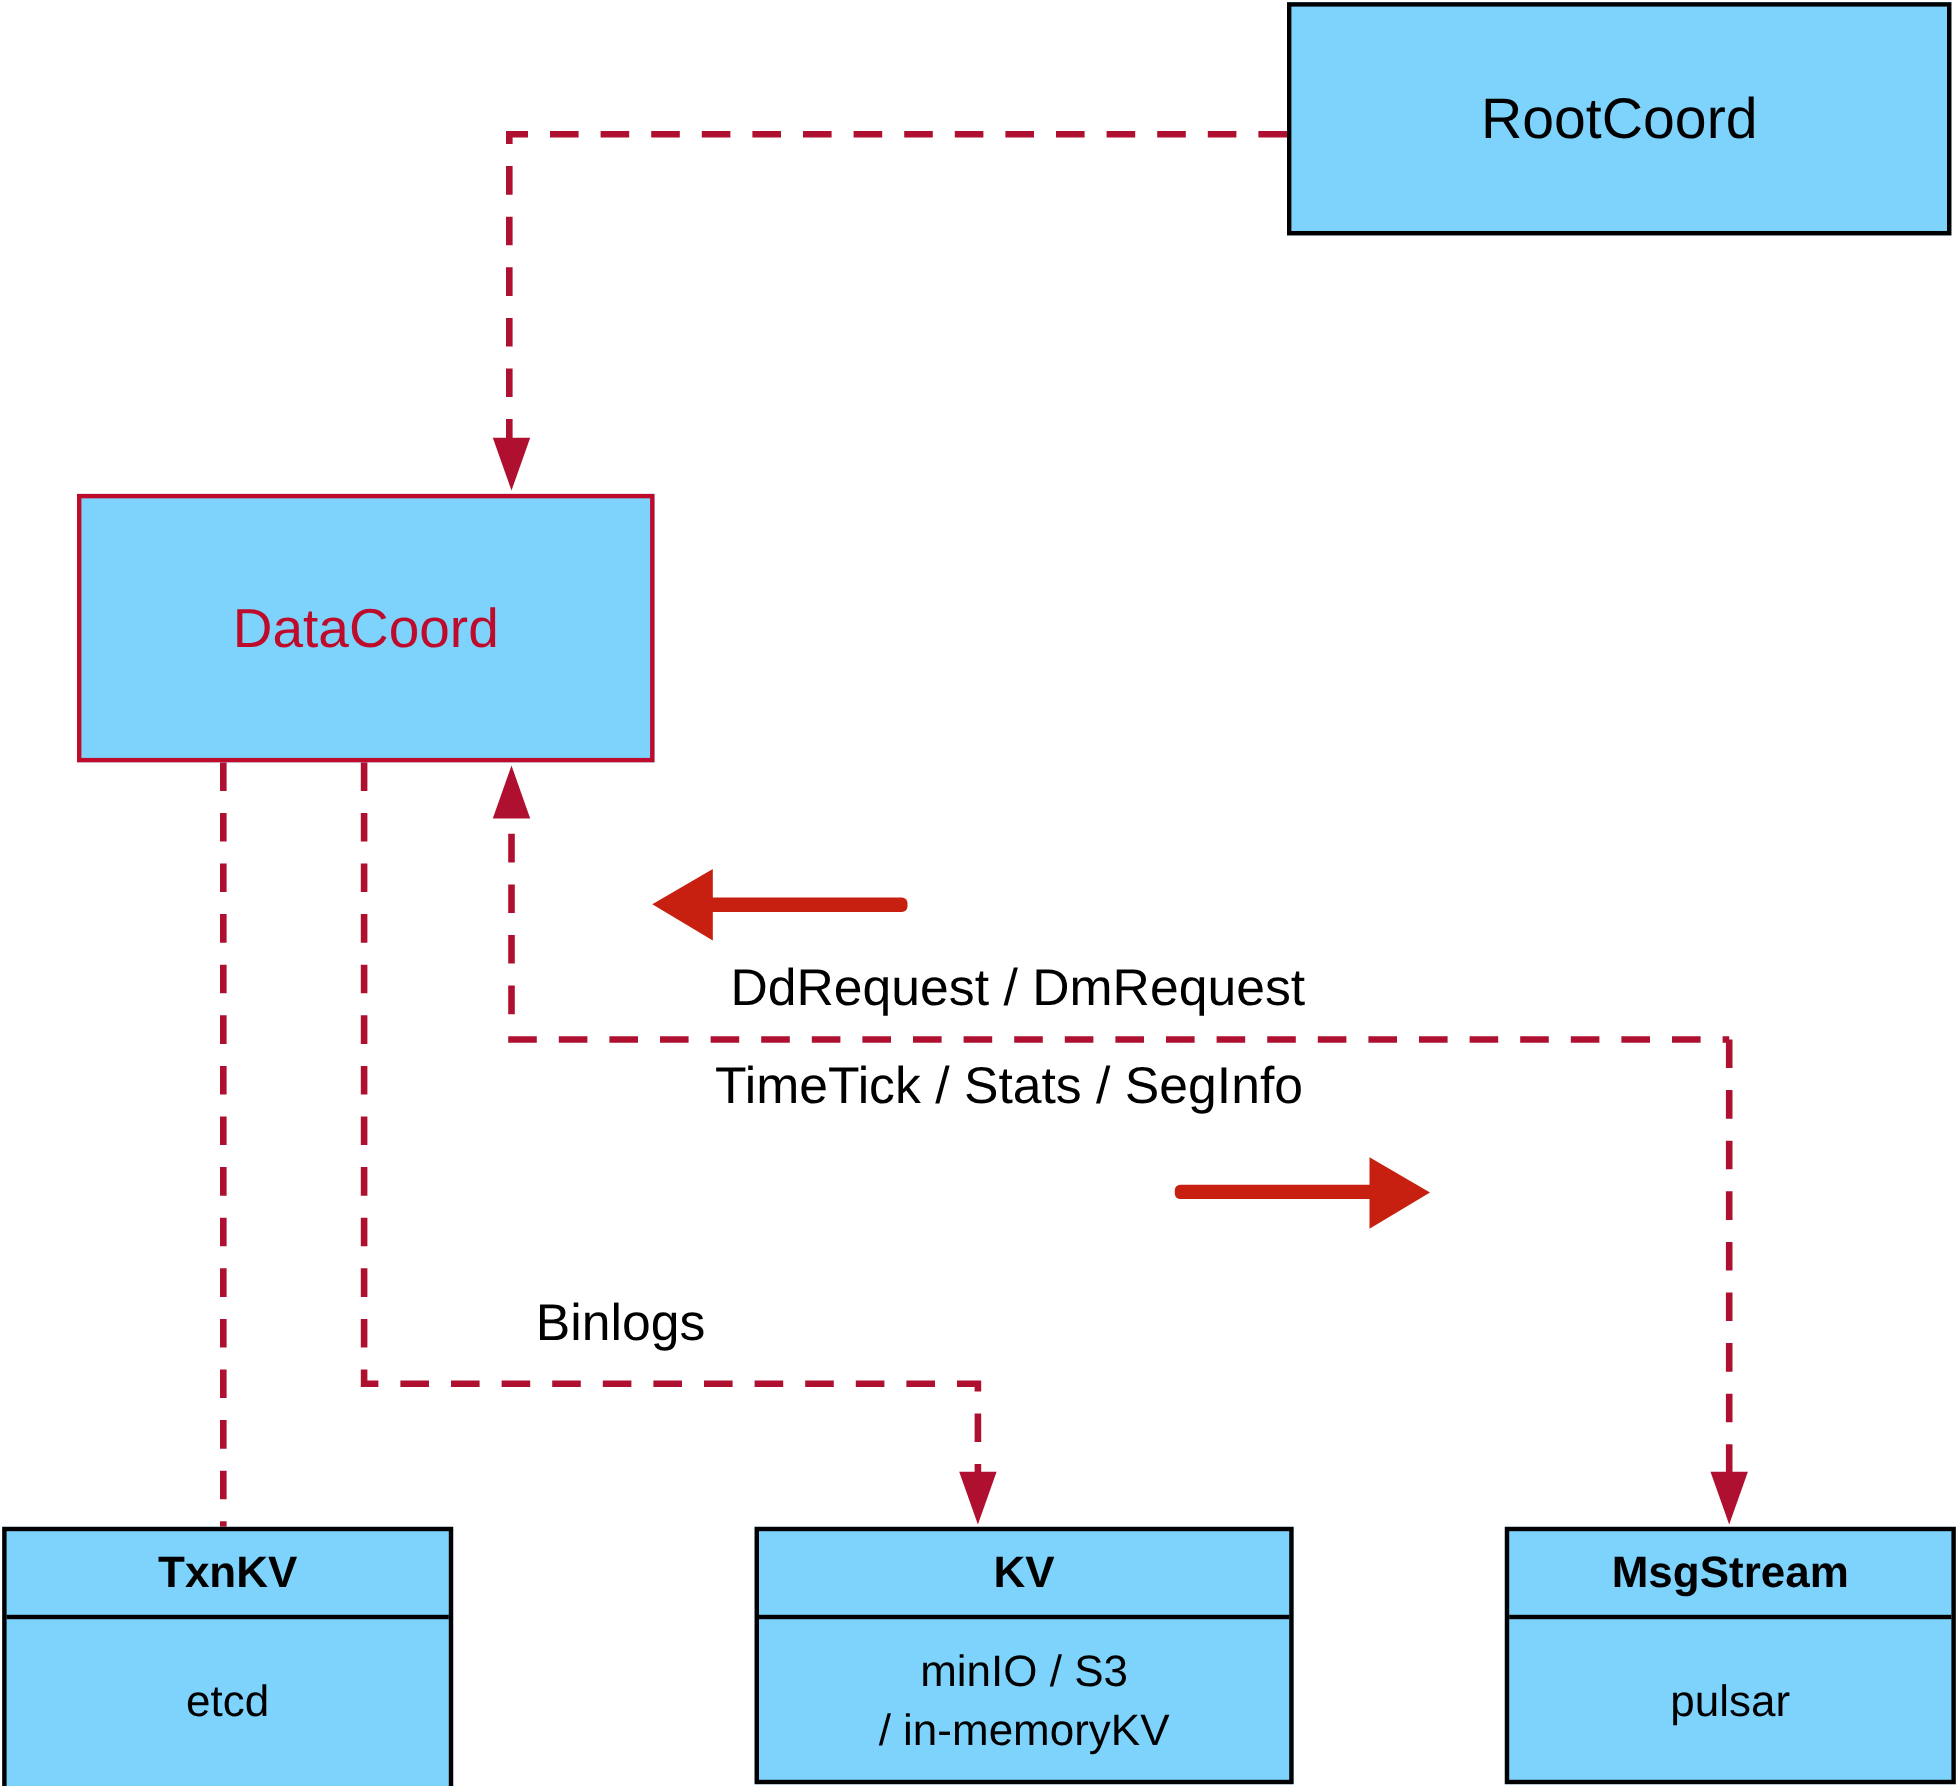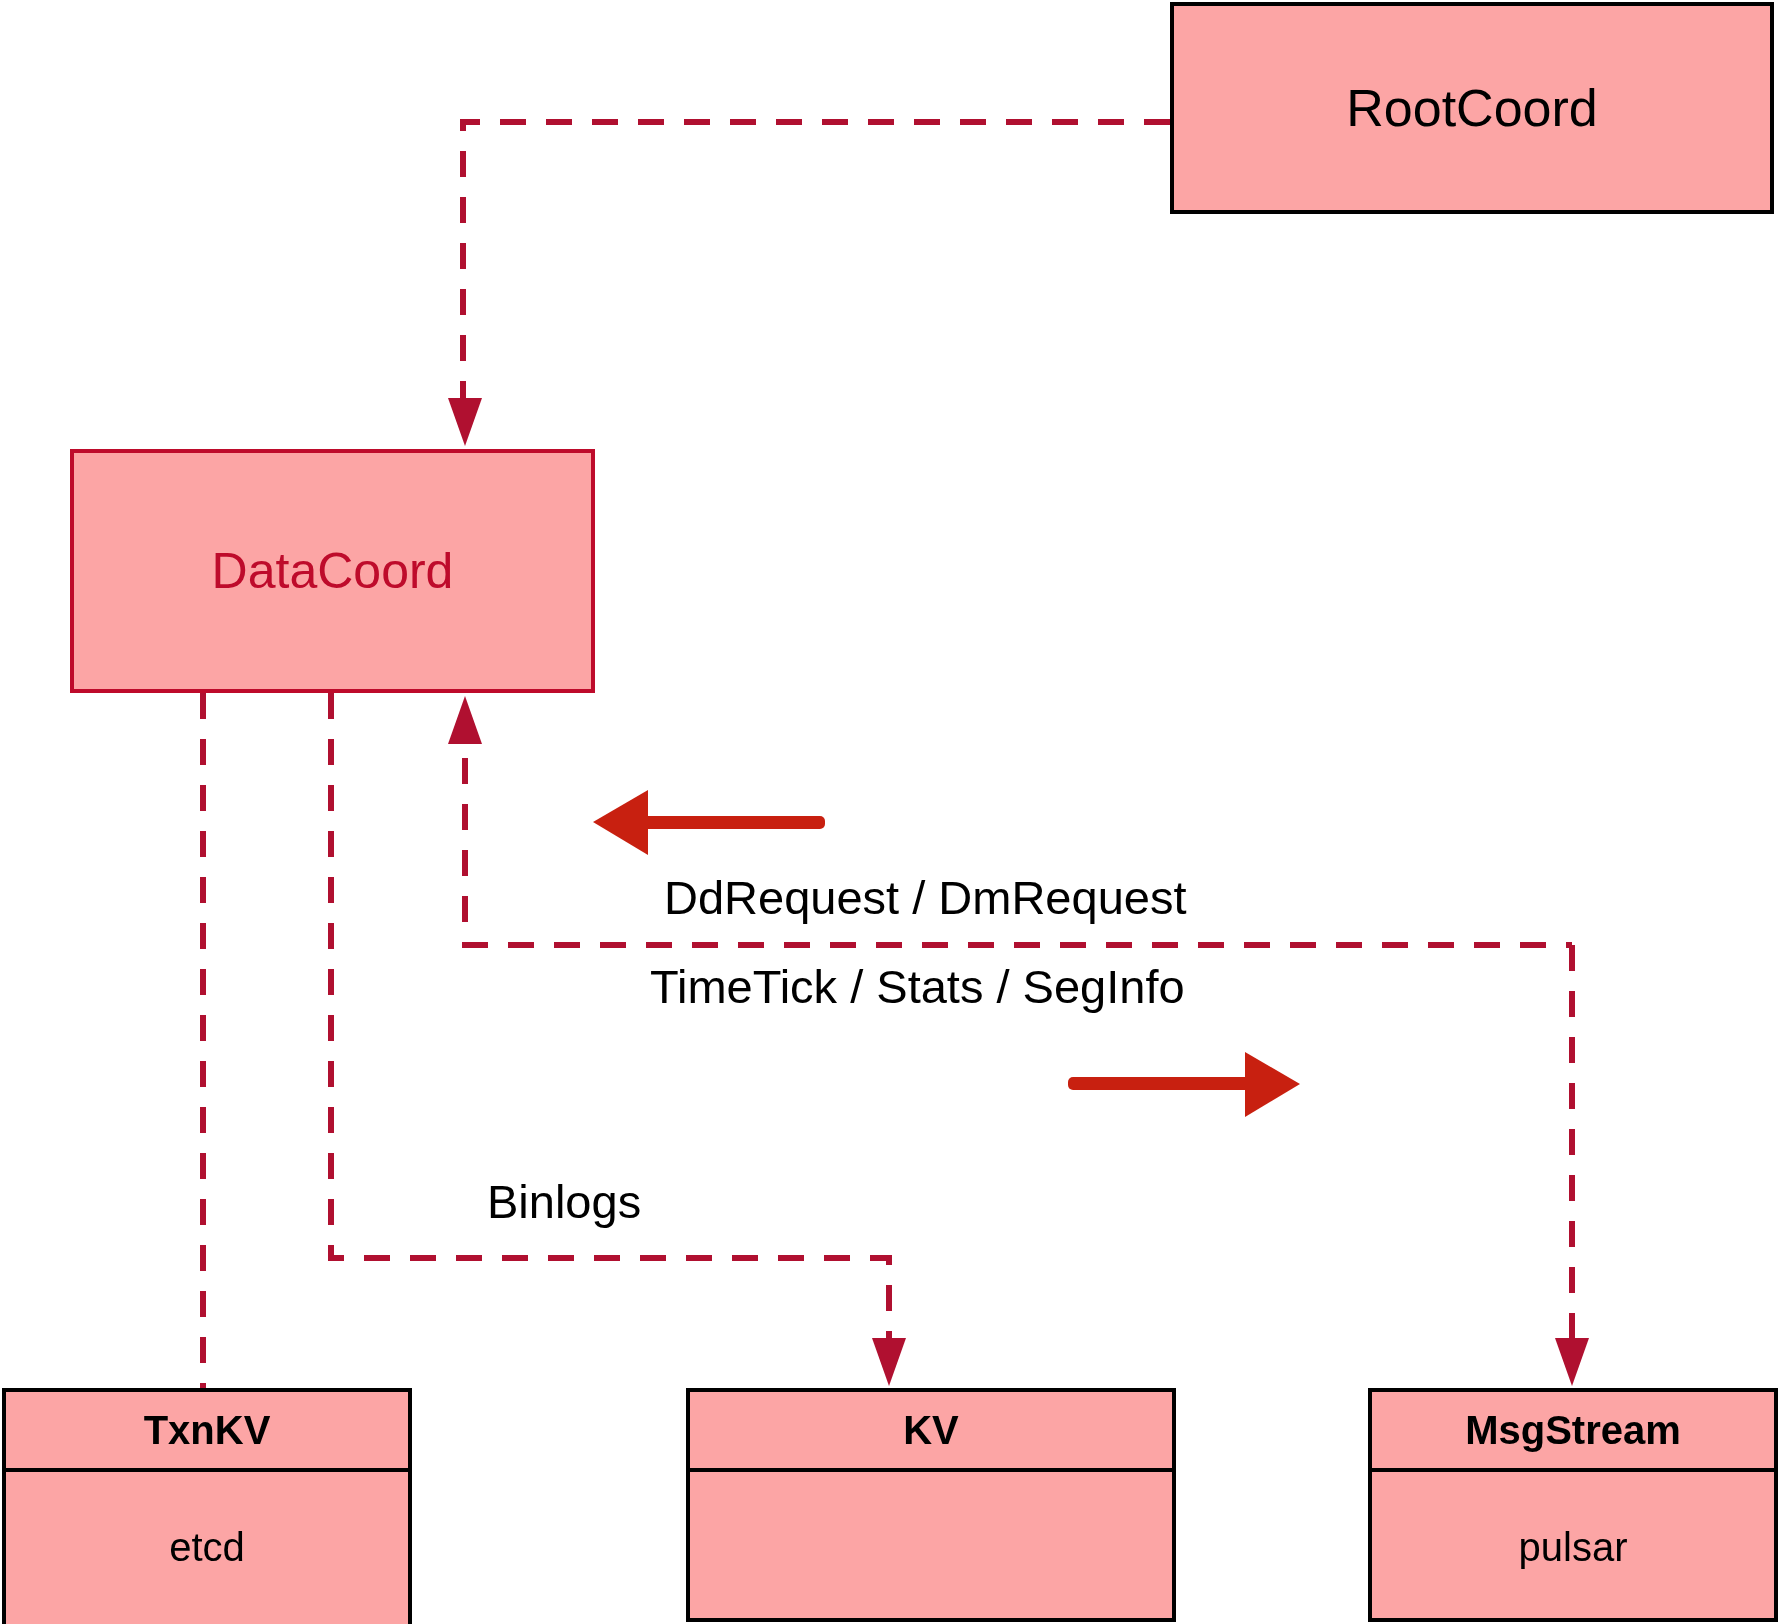--- a/index.html
+++ b/index.html
@@ -18,21 +18,21 @@
   svg.layer {
     position: absolute;
     top: 0;
     left: 0;
     width: 1781px;
     height: 1624px;
   }
   .node-box {
     position: absolute;
     box-sizing: border-box;
-    background: #fca5a5;
+    background: #7dd3fc;
   }
   .node-box.black {
     border: 4px solid #000000;
   }
   .node-box.red {
     border: 4px solid #BE0B2B;
   }
   .node-title {
     display: flex;
     align-items: center;
@@ -154,20 +154,24 @@
     <div class="node-title bold" style="height:76px;">TxnKV</div>
     <div class="divider-line"></div>
     <div class="node-sub" style="height:150px;">
       <span>etcd</span>
     </div>
   </div>
 
   <div class="node-box black" style="left:686px; top:1388px; width:490px; height:234px;">
     <div class="node-title bold" style="height:76px;">KV</div>
     <div class="divider-line"></div>
+    <div class="node-sub" style="height:150px;">
+      <span>minIO / S3</span>
+      <span>/ in-memoryKV</span>
+    </div>
   </div>
 
   <div class="node-box black" style="left:1368px; top:1388px; width:410px; height:234px;">
     <div class="node-title bold" style="height:76px;">MsgStream</div>
     <div class="divider-line"></div>
     <div class="node-sub" style="height:150px;">
       <span>pulsar</span>
     </div>
   </div>
 

